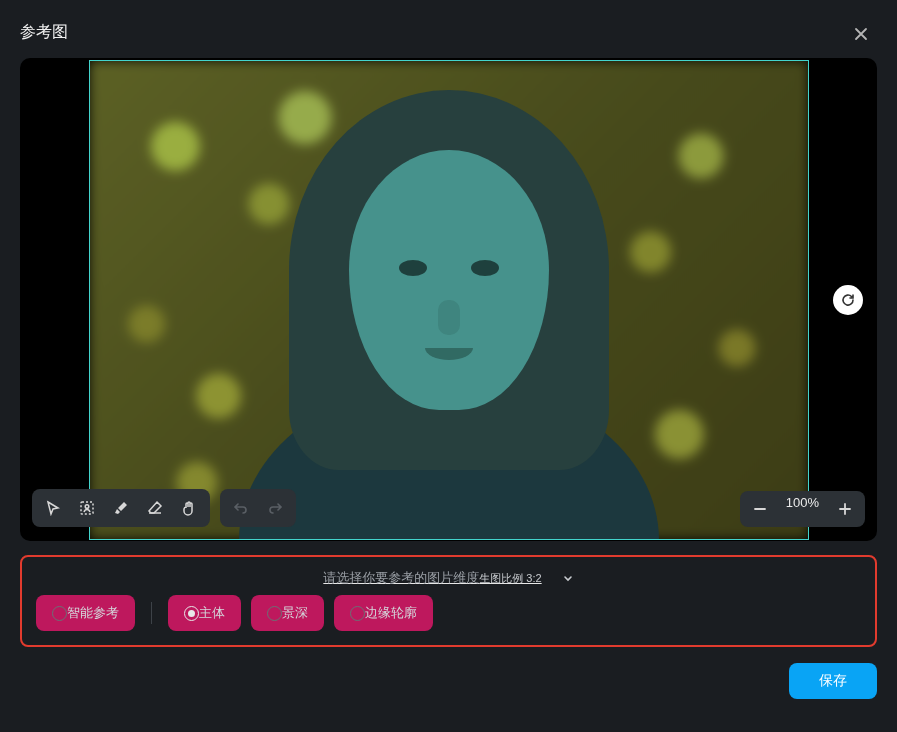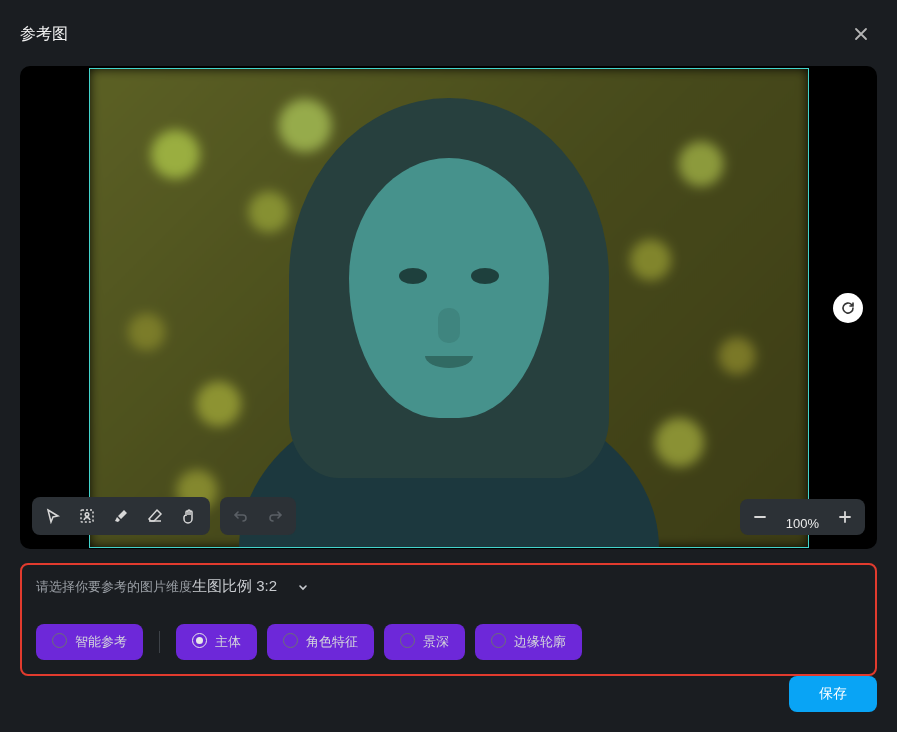--- a/index.html
+++ b/index.html
@@ -13,22 +13,21 @@
     }
     .modal {
       width: 100%;
       height: 100%;
       display: flex;
       flex-direction: column;
     }
     .header {
       display: flex;
       justify-content: space-between;
-      align-items: center;
-      padding: 22px 24px 20px 20px;
+      padding: 22px 24px 12px 20px;
     }
     .header-title {
       font-size: 16px;
       font-weight: 500;
       color: #f0f0f0;
     }
     .close-btn {
       width: 24px;
       height: 24px;
       display: flex;
@@ -195,21 +194,21 @@
       cursor: pointer;
       color: #d7d7d7;
       border-radius: 6px;
     }
     .tool-btn.disabled { color: #5a5f65; cursor: default; }
     .zoom-group {
       position: absolute;
       right: 12px;
       bottom: 14px;
       display: flex;
-      align-items: flex-end;
+      align-items: flex-start;
       background: #2c3136;
       border-radius: 8px;
       padding: 4px 6px;
       gap: 4px;
     }
     .zoom-btn {
       width: 28px;
       height: 28px;
       display: flex;
       align-items: center;
@@ -226,47 +225,47 @@
       text-align: center;
     }
     .dimension-section {
       margin: 14px 20px 0 20px;
       border: 2px solid #e23b2e;
       border-radius: 8px;
       padding: 12px 14px 14px 14px;
     }
     .dimension-header {
       display: flex;
-      justify-content: flex-start;
-      align-items: center;
-      margin-bottom: 28px;
+      justify-content: center;
+      align-items: center;
+      margin-bottom: 8px;
+      text-decoration: underline;
     }
     .dimension-prompt {
       font-size: 13px;
       color: #9a9fa5;
     }
     .ratio-selector {
       display: flex;
       align-items: center;
       gap: 20px;
-      font-size: 15px;
+      font-size: 11px;
       color: #c9ccd0;
       cursor: pointer;
     }
     .dimension-options {
       display: flex;
       align-items: center;
       gap: 10px;
       flex-wrap: wrap;
     }
     .dim-chip {
       display: flex;
-      align-items: flex-start;
-      gap: 8px;
-      background: #6d28d9;
+      align-items: center;
+      background: #be185d;
       border-radius: 8px;
       padding: 9px 16px;
       cursor: pointer;
       font-size: 13px;
       color: #d4d7db;
     }
     .dim-chip .radio {
       width: 15px;
       height: 15px;
       border: 1.5px solid #6b7075;
@@ -286,21 +285,21 @@
     }
     .divider {
       width: 1px;
       height: 22px;
       background: #3d4248;
       margin: 0 6px;
     }
     .footer {
       display: flex;
       justify-content: flex-end;
-      padding: 0 20px 0 20px;
+      padding: 16px 20px 0 20px;
     }
     .save-btn {
       background: #09a4f5;
       color: #fff;
       font-size: 14px;
       font-weight: 500;
       padding: 9px 30px;
       border-radius: 8px;
       border: none;
       cursor: pointer;
@@ -425,24 +424,20 @@
         <span class="radio"></span>
         <span>智能参考</span>
       </div>
       <div class="divider"></div>
       <div class="dim-chip selected">
         <span class="radio"></span>
         <span>主体</span>
       </div>
       <div class="dim-chip">
         <span class="radio"></span>
-        <span>角色特征</span>
-      </div>
-      <div class="dim-chip">
-        <span class="radio"></span>
         <span>景深</span>
       </div>
       <div class="dim-chip">
         <span class="radio"></span>
         <span>边缘轮廓</span>
       </div>
     </div>
   </div>
 
   <div class="footer">

